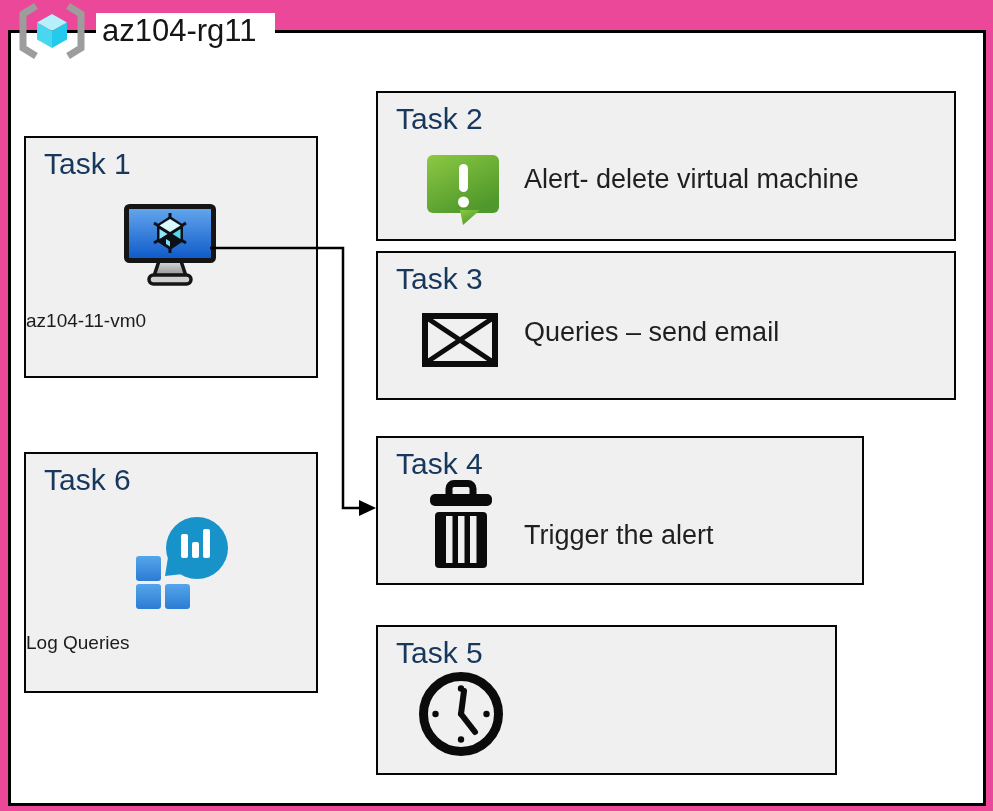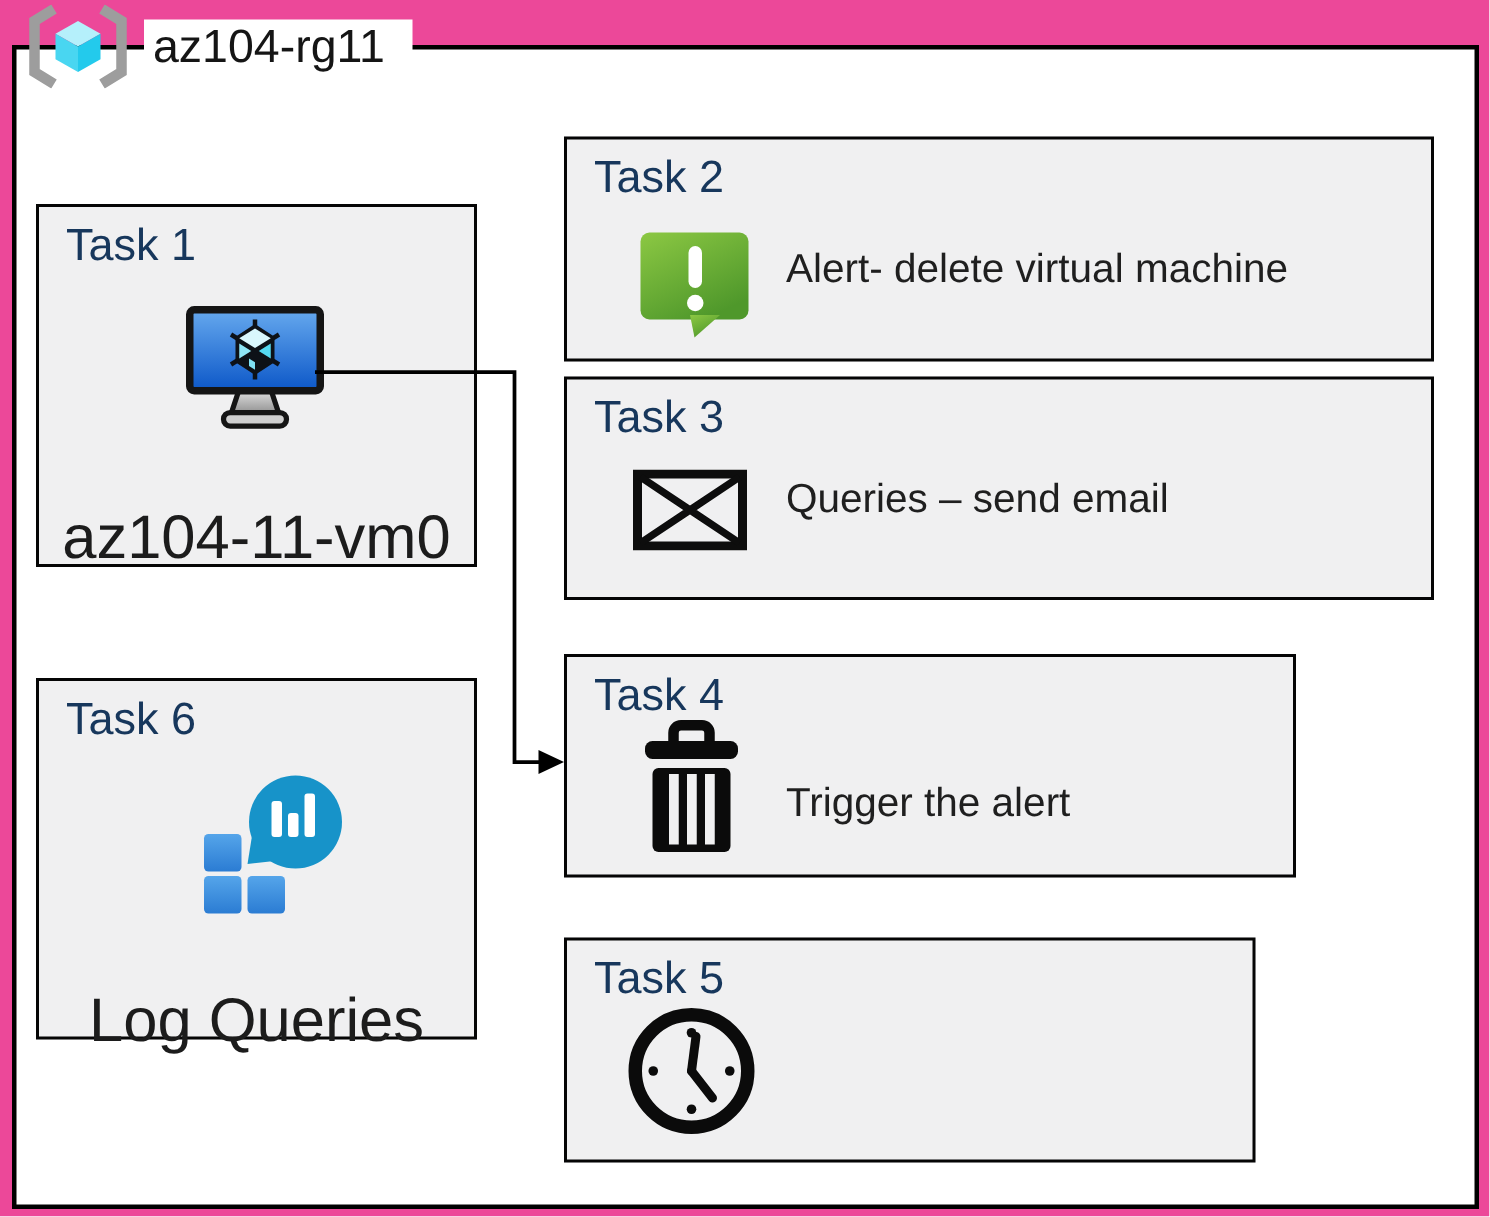--- a/index.html
+++ b/index.html
@@ -20,21 +20,21 @@
     position:absolute;background:#f0f0f1;border:2px solid #050505;
     box-sizing:border-box;z-index:2;
   }
   .task-heading{
     position:absolute;left:18px;top:9px;font-size:30px;color:#17375c;white-space:nowrap;
   }
   .task-label{
     position:absolute;font-size:27px;color:#1f1f1f;white-space:nowrap;
   }
   .center-label{
-    position:absolute;left:0;width:100%;text-align:center;font-size:41px;color:#1c1c1c;margin-top:25px;
+    position:absolute;left:0;width:100%;text-align:left;font-size:19px;color:#1c1c1c;
   }
   .abs{position:absolute;}
   .overlay{position:absolute;left:0;top:0;z-index:5;pointer-events:none;}
 </style>
 </head>
 <body>
 
 <div class="canvas">
 
   <div class="outer-box"></div>

